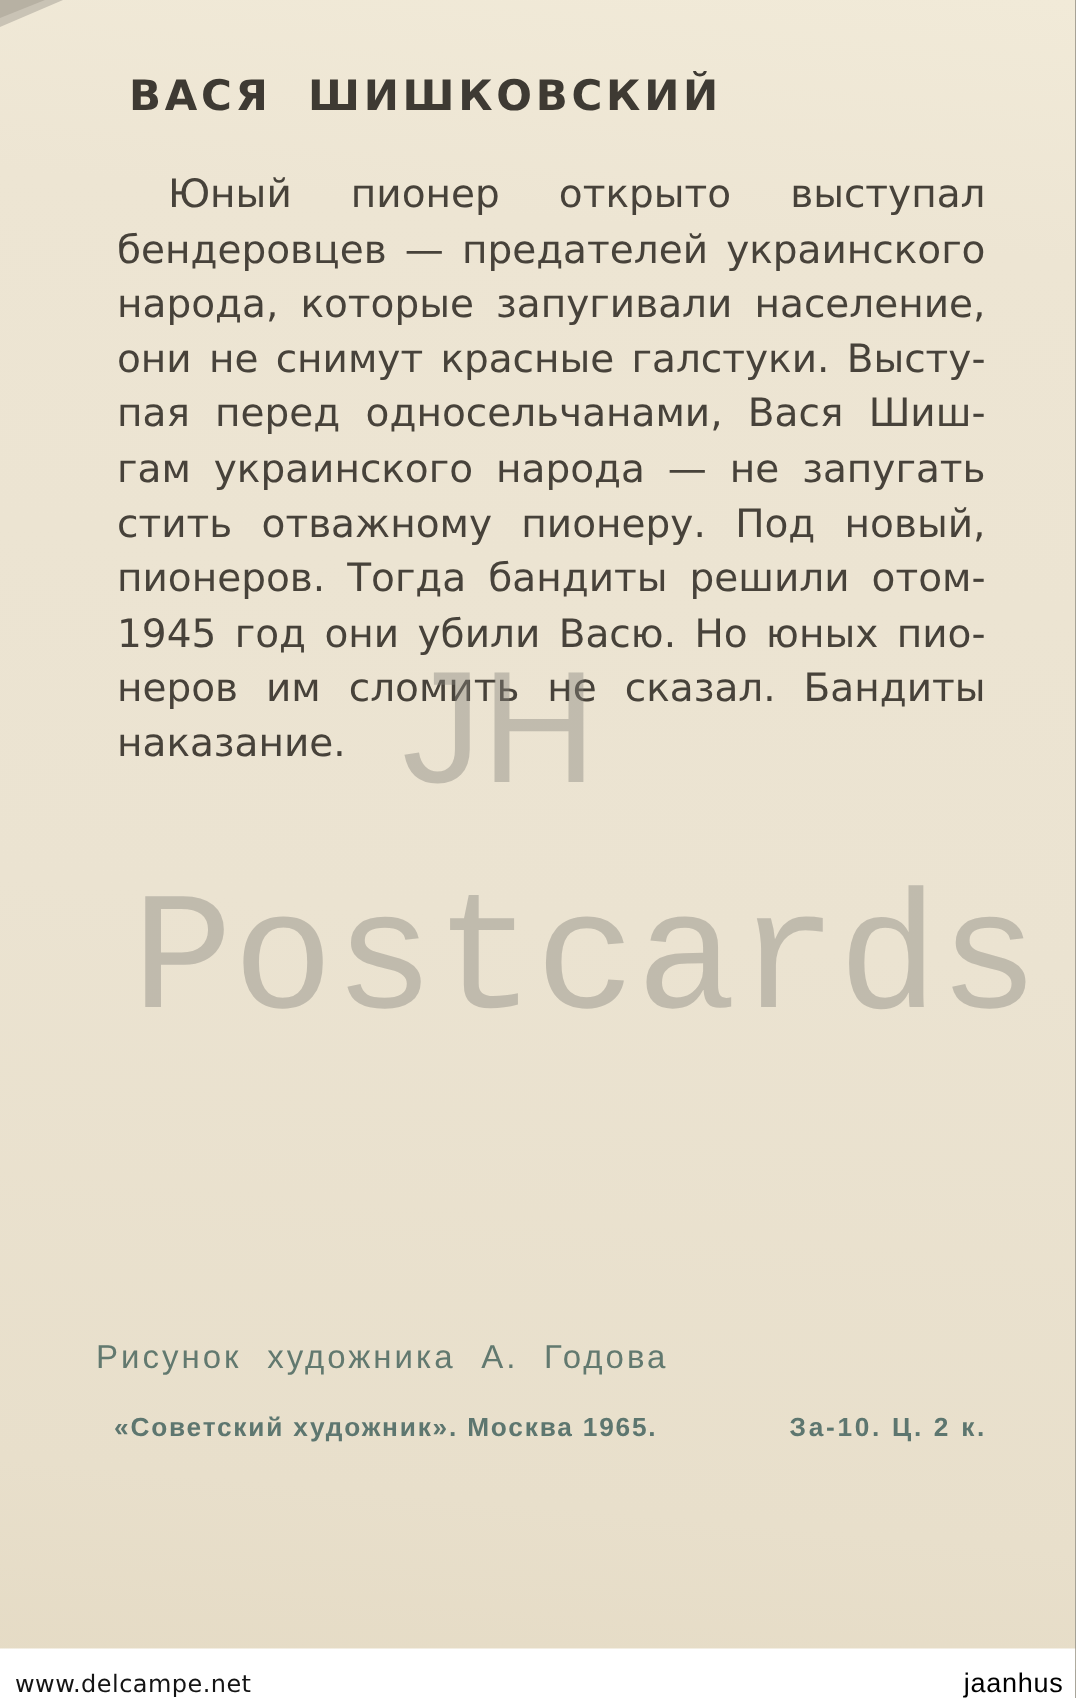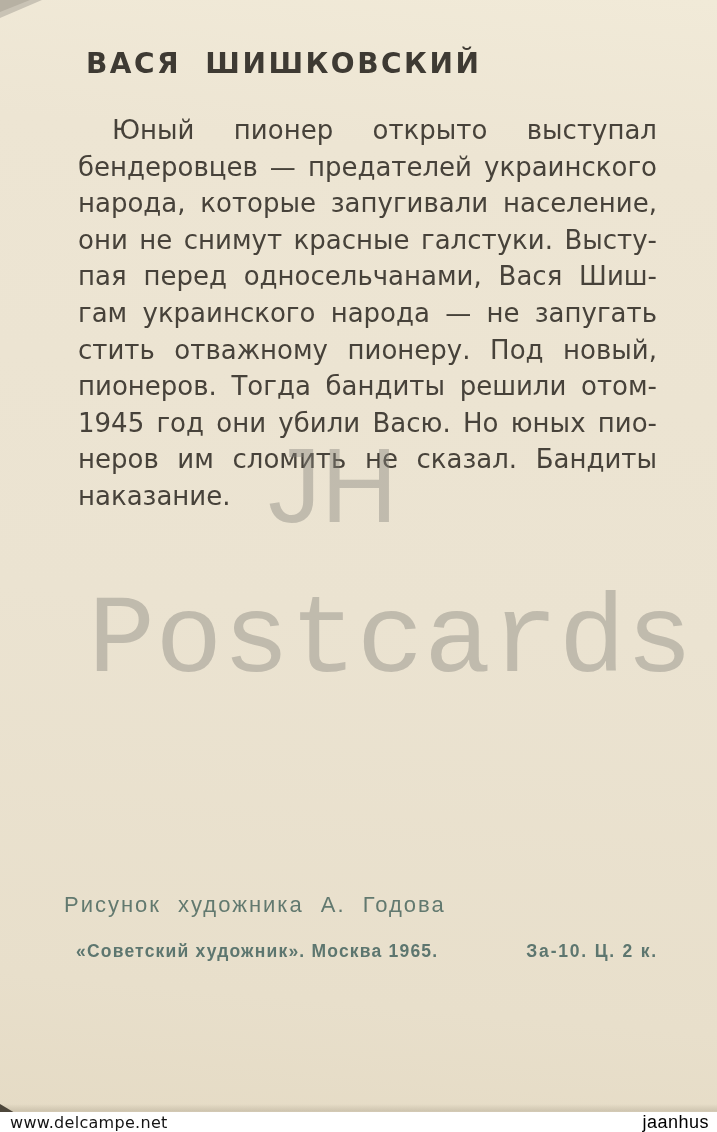--- a/index.html
+++ b/index.html
@@ -140,21 +140,21 @@
     background: #4d473b;
     clip-path: polygon(0 25%, 100% 100%, 0 100%);
   }
 
   
   .bottom-bar {
     position: absolute;
     left: 0;
     bottom: 0;
     width: 717px;
-    height: 20px;
+    height: 33px;
     background: #ffffff;
     display: flex;
     justify-content: space-between;
     align-items: flex-end;
   }
   .delcampe {
     font-family: "DejaVu Sans", sans-serif;
     font-size: 16px;
     line-height: 19px;
     color: #141414;

